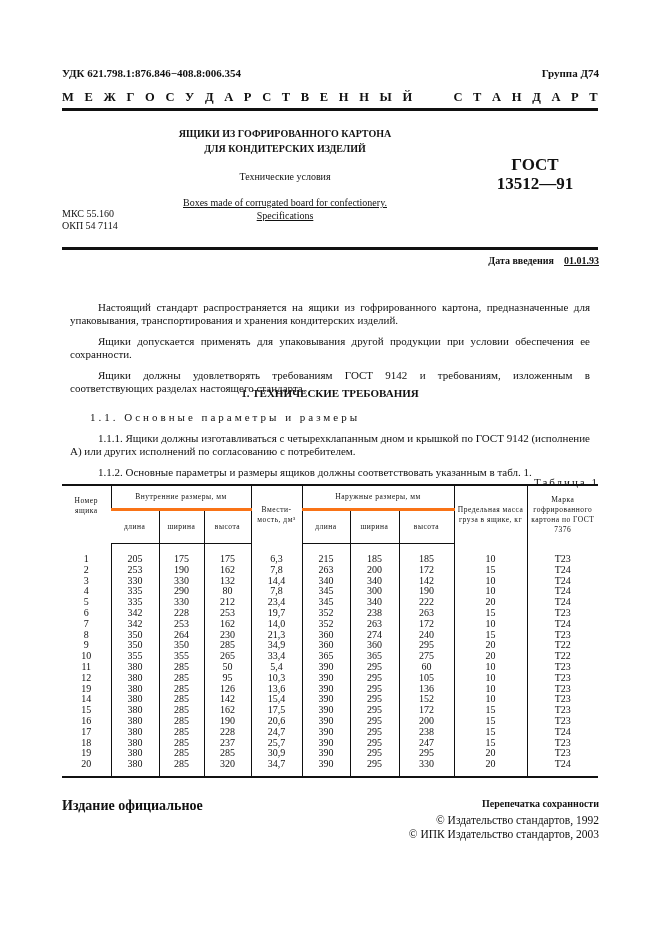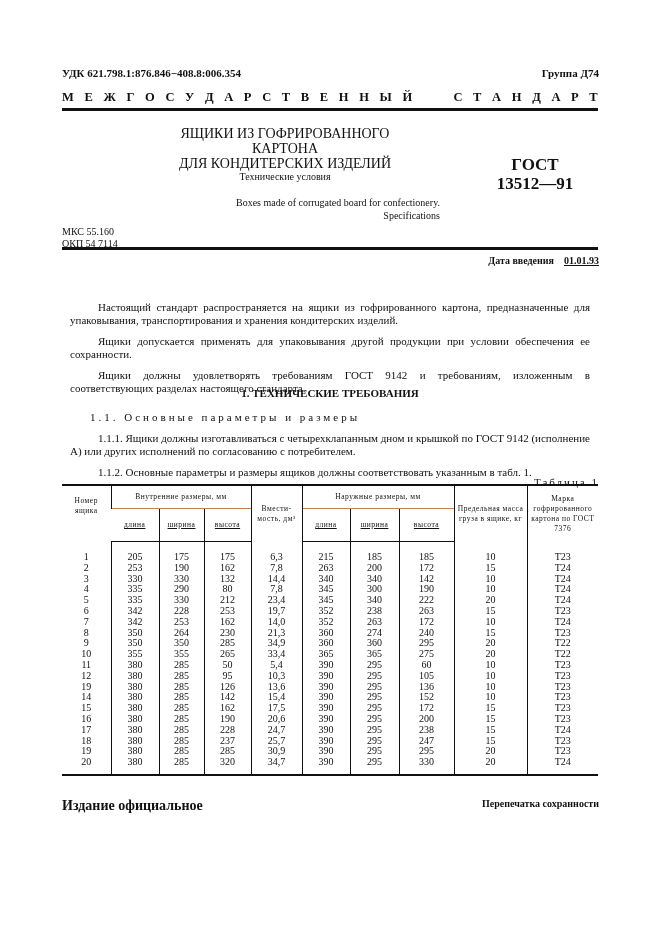--- a/index.html
+++ b/index.html
@@ -3,42 +3,42 @@
 <meta charset="utf-8">
 <style>
   html, body { margin:0; padding:0; background:#fff; }
   body { width:661px; height:936px; position:relative; font-family:"Liberation Serif", serif; color:#111; overflow:hidden; }
   .abs { position:absolute; }
   .udk { left:62px; top:67px; font-size:11px; font-weight:bold; }
   .group { right:62px; top:67px; font-size:11px; font-weight:bold; }
   .interstate { left:62px; top:90px; width:536px; font-size:12.5px; font-weight:bold; display:flex; justify-content:space-between; }
   .interstate span { display:inline-block; }
   .rule-thick { left:62px; width:536px; height:3px; background:#111; }
-  .title { left:150px; top:126px; width:270px; text-align:center; font-size:14px; font-weight:normal; line-height:15px; }
+  .title { left:150px; top:126px; width:270px; text-align:center; font-size:10px; font-weight:bold; line-height:15px; }
   .subtitle { left:150px; top:171px; width:270px; text-align:center; font-size:10px; font-weight:normal; }
   .gost { left:470px; top:155px; width:130px; text-align:center; font-size:17px; font-weight:bold; line-height:19px; }
-  .eng { left:130px; top:196px; width:310px; text-align:right; font-size:10px; line-height:13px; }
-  .mks { left:62px; top:226px; font-size:10px; line-height:12px; }
+  .eng { left:130px; top:196px; width:310px; text-align:center; font-size:10px; line-height:13px;text-decoration:underline; }
+  .mks { left:62px; top:208px; font-size:10px; line-height:12px; }
   .date { right:62px; top:255px; font-size:10px; font-weight:bold; }
   .date .val { margin-left:10px; text-decoration:underline; }
   .para { left:62px; width:536px; font-size:11px; line-height:13px; text-align:justify; }
   .para p { margin:8px; text-indent:28px; }
   .sec { left:62px; width:536px; top:387px; text-align:center; font-size:11px; font-weight:bold; }
   .sub11 { left:90px; top:411px; font-size:11px; letter-spacing:3px; }
   .tbl-label { right:62px; top:476px; font-size:11px; letter-spacing:2px; }
   table.data { position:absolute; left:62px; top:484px; width:536px; border-collapse:collapse; font-size:9.5px; }
   table.data th { font-weight:normal; font-size:7.5px; letter-spacing:0.5px; line-height:10px; border-left:1px solid #111; padding:2px 1px; vertical-align:middle; text-align:center; }
   table.data th:first-child { border-left:none;text-align:center; }
   table.data thead tr:first-child th { border-top:2px solid #111; }
   table.data thead tr:last-child th { border-bottom:1px solid #111; }
   table.data td { border-left:1px solid #111; text-align:center; padding:0; line-height:10.8px; font-size:10px; }
   table.data td:first-child { border-left:none; }
   table.data tbody tr:first-child td { padding-top:10px; }
   table.data tbody tr:last-child td { padding-bottom:6px; border-bottom:2px solid #111; }
-  .th-sub { border-top:1px solid #f97316;text-decoration:underline; }
+  .th-sub { border-top:3px solid #f97316; }
   .foot-left { left:62px; top:798px; font-size:14px; font-weight:bold; }
   .foot-right { right:62px; top:798px; font-size:10px; font-weight:bold; }
   .copy { right:62px; top:813px; font-size:11.5px; text-align:right; line-height:14px; }
 </style>
 </head>
 <body>
 
 <div class="abs udk">УДК 621.798.1:876.846−408.8:006.354</div>
 <div class="abs group">Группа Д74</div>
 
@@ -380,13 +380,15 @@
         <td>330</td>
         <td>20</td>
         <td>Т24</td>
       </tr>
     </tbody>
 </table>
 
 <div class="abs foot-left">Издание официальное</div>
 <div class="abs foot-right">Перепечатка сохранности</div>
 <div class="abs copy">
+  <div>© Издательство стандартов, 1992</div>
+  <div>© ИПК Издательство стандартов, 2003</div>
 </div>
 
 </body></html>

